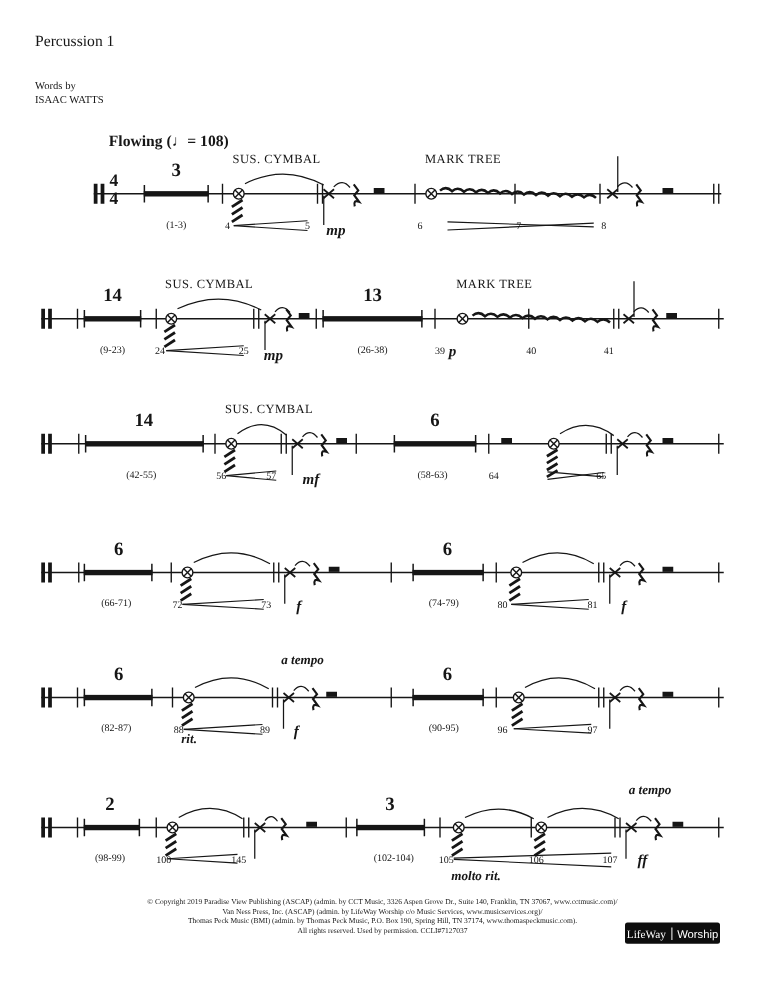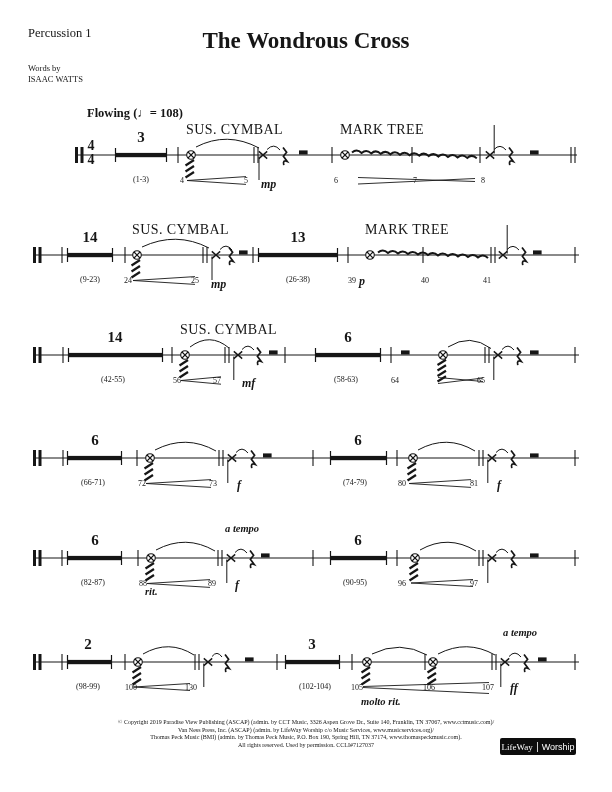--- a/index.html
+++ b/index.html
@@ -20,21 +20,21 @@
   .sys svg line{stroke:#161616;stroke-width:1.1}
   .sys svg path{stroke:#161616;fill:none}
   .sys svg rect{fill:#161616}
   .sys svg .cap{stroke-width:1.2}
   .sys svg .arc{stroke-width:1}
   .sys svg .hp{stroke-width:.9}
   .sys svg .wv{stroke-width:2}
   .sys svg .stem{stroke-width:1}
   .mnum,.mrange{position:absolute;font-size:8px;transform:translateX(-50%);white-space:nowrap}
   .mrestn{position:absolute;font-size:15px;font-weight:bold;transform:translateX(-50%)}
-  .inst{position:absolute;font-size:14px;letter-spacing:.4px;white-space:nowrap}
+  .inst{position:absolute;font-size:10px;letter-spacing:.4px;white-space:nowrap}
   .dyn{position:absolute;font-size:12px;font-weight:bold;font-style:italic;white-space:nowrap}
   .expr{position:absolute;font-size:10.5px;font-weight:bold;font-style:italic;white-space:nowrap}
   .ts{position:absolute;font-size:14px;font-weight:bold;line-height:14px;transform:translateX(-50%)}
   
   .copy{position:absolute;left:0;width:100%;text-align:center;font-size:6px;line-height:7.6px}
   .logo{position:absolute;left:500px;top:738px;width:76px;height:17px;background:#0d0d0d;
         border-radius:2px;display:flex;align-items:center;justify-content:center;gap:4px;color:#fff}
   .logo .lw{font-size:9px;font-family:"Liberation Serif",serif}
   .logo .bar{width:1px;height:10px;background:#cfcfcf}
   .logo .wo{font-size:9px;font-weight:normal;font-family:"Liberation Sans",sans-serif}
@@ -69,21 +69,20 @@
     <g id="g-starth" fill="#161616">
       <rect x="0" y="-8" width="3" height="16"></rect>
       <rect x="5.5" y="-8" width="3" height="16"></rect>
     </g>
   </defs>
 </svg>
 
 <div class="page">
 
   <div class="part-name">Percussion 1</div>
-  <div class="title">The Wondrous Cross</div>
   <div class="wordsby">
     <div>Words by</div>
     <div>ISAAC WATTS</div>
   </div>
   <div class="tempo">Flowing (♩= 108)</div>
 
   <div class="sys" style="left:75px;top:105px">
     <svg width="548" height="100">
       <line x1="0" y1="50" x2="502" y2="50"></line>
       <g>
@@ -419,21 +418,21 @@
         <line class="hp" x1="330" y1="75.5" x2="456" y2="81.5"></line>
         <use href="#g-xhead" x="472" y="50"></use>
         <line class="stem" x1="467.8" y1="51.5" x2="467.8" y2="75"></line>
         <path class="arc" d="M476,44.5 Q482,37.5 488,45"></path>
         <use href="#g-qrest" x="491" y="42.5"></use>
       </g>
     </svg>
     <span class="mrestn" style="left:55px;top:24px">2</span>
     <span class="mrange" style="left:55px;top:70px">(98-99)</span>
     <span class="mnum" style="left:98px;top:71px">100</span>
-    <span class="mnum" style="left:158px;top:71px">130</span>
+    <span class="mnum" style="left:158px;top:71px">145</span>
     <span class="mrestn" style="left:279px;top:24px">3</span>
     <span class="mrange" style="left:282px;top:70px">(102-104)</span>
     <span class="mnum" style="left:324px;top:71px">105</span>
     <span class="expr" style="left:328px;top:84px">molto rit.</span>
     <span class="mnum" style="left:396px;top:71px">106</span>
     <span class="mnum" style="left:455px;top:71px">107</span>
     <span class="dyn" style="left:477px;top:69px">ff</span>
     <span class="expr" style="left:470px;top:15px">a tempo</span>
   </div>
 

